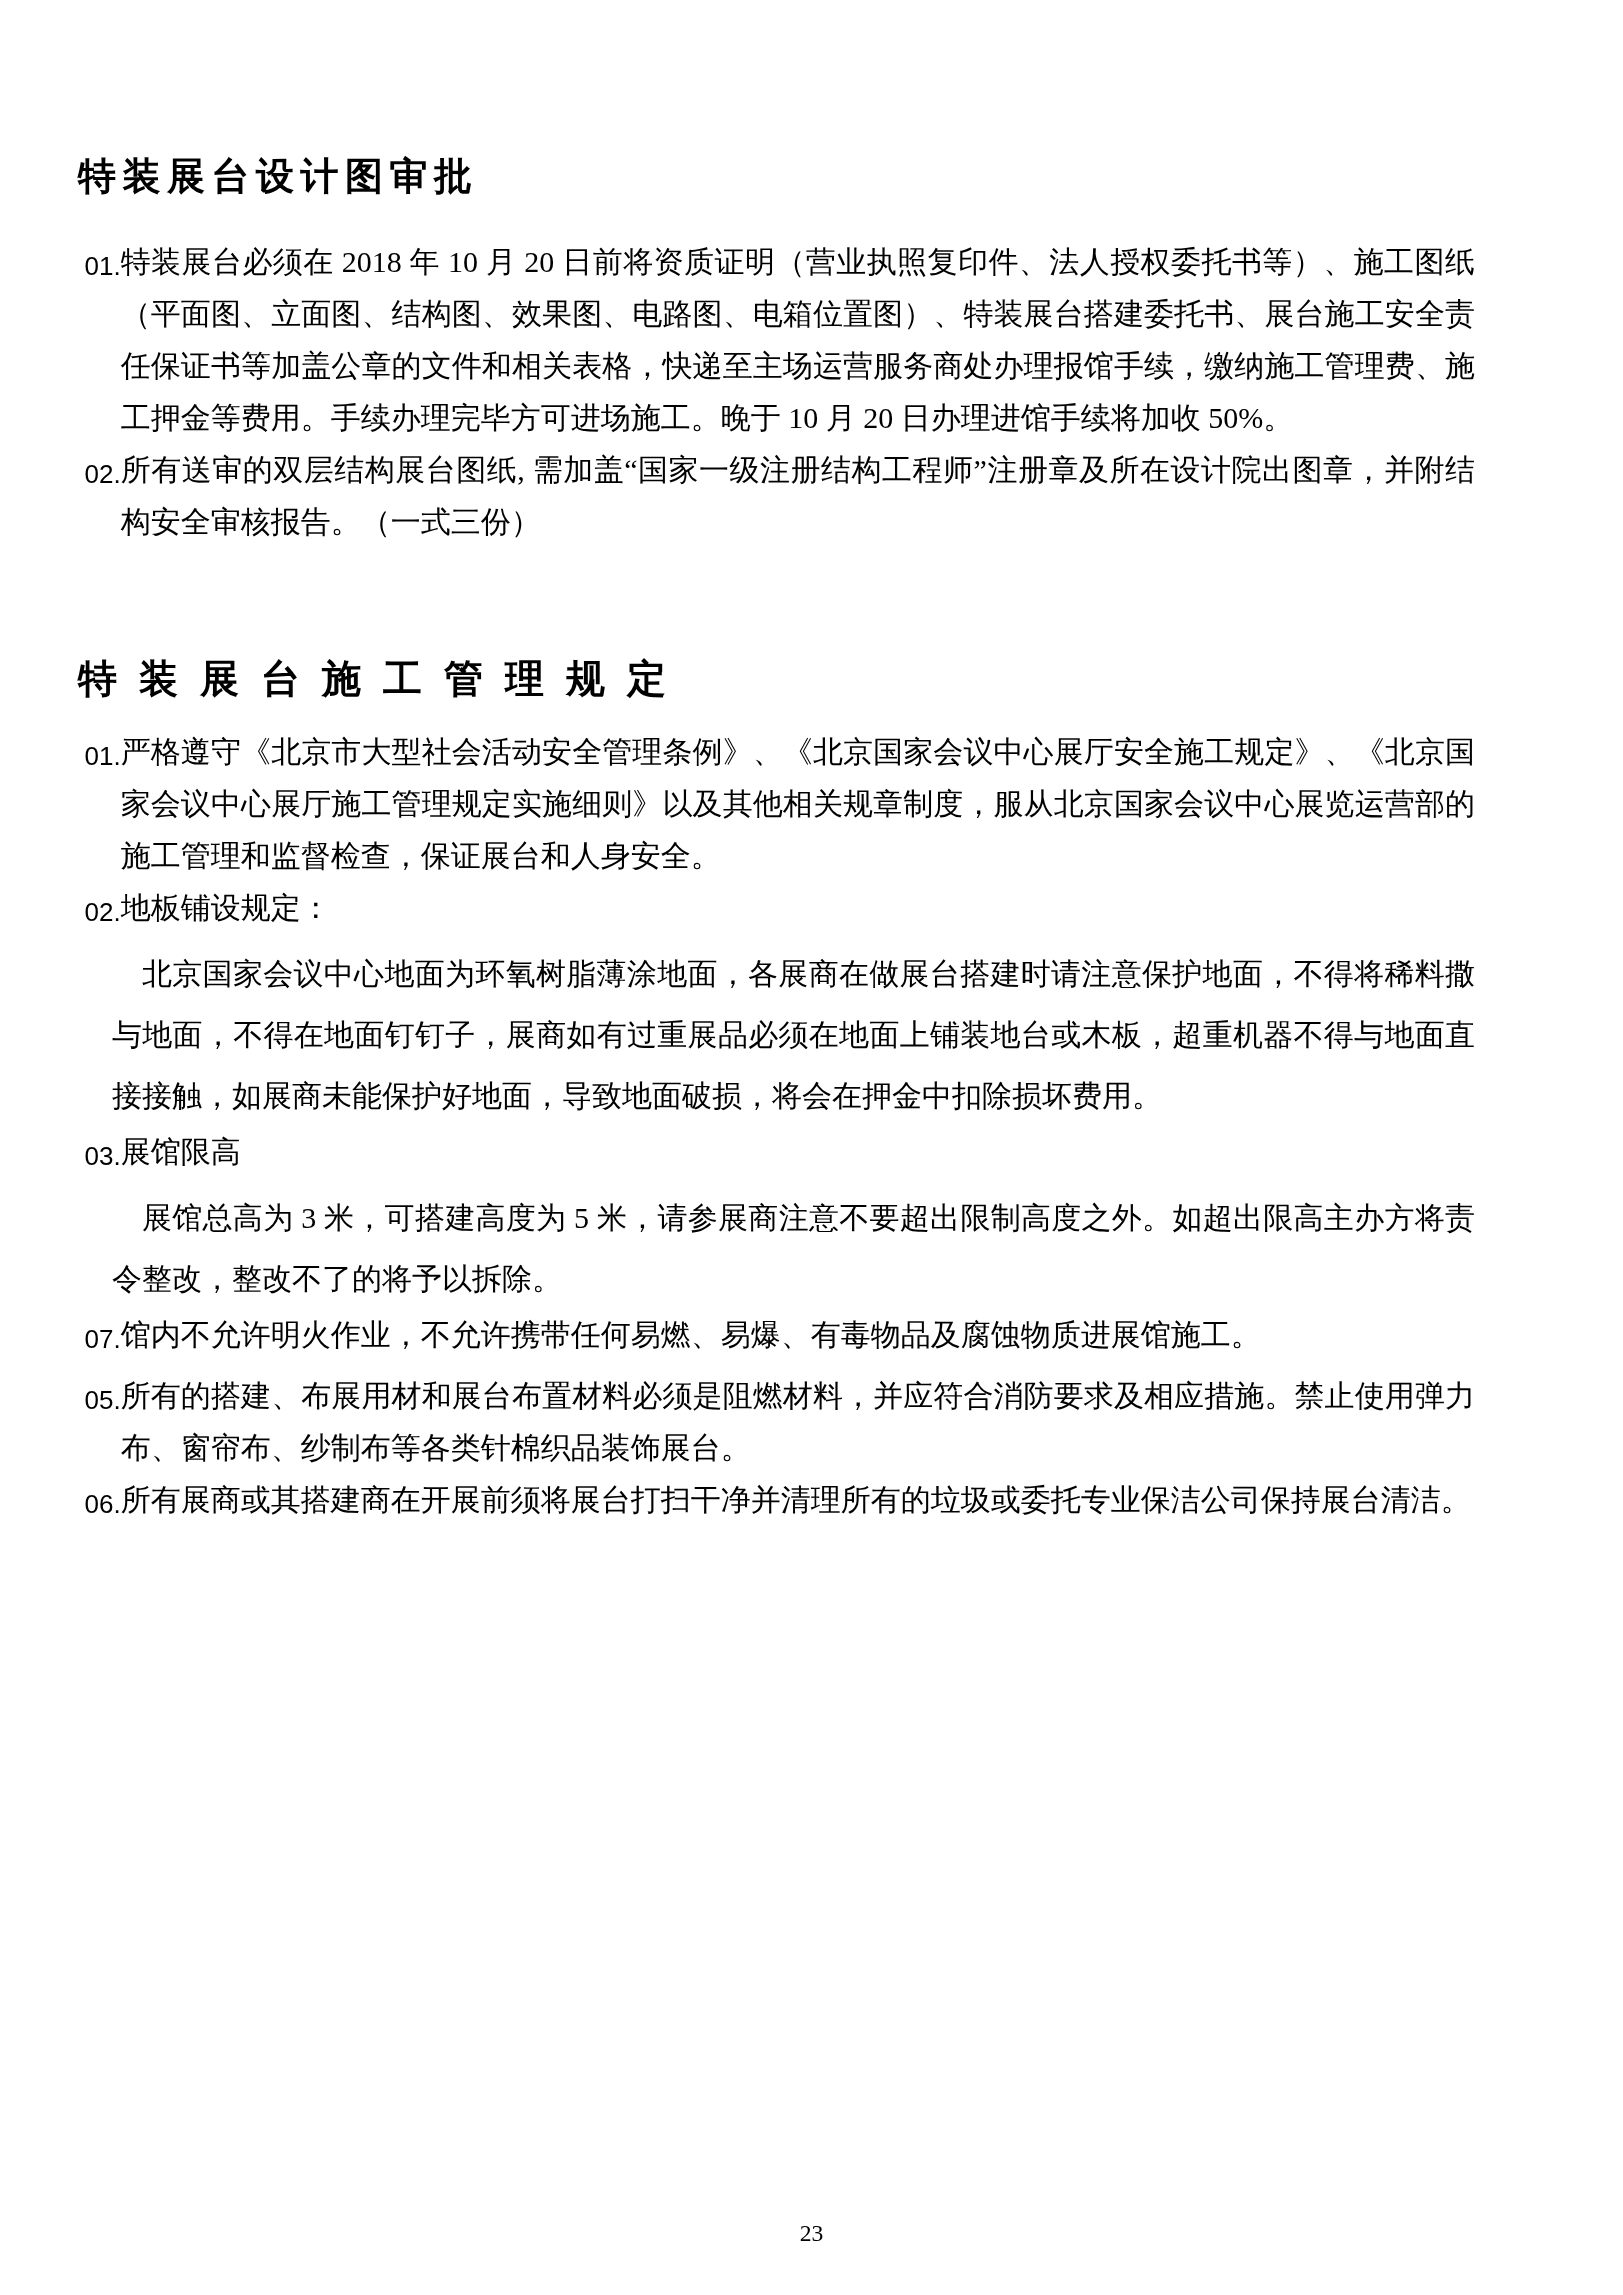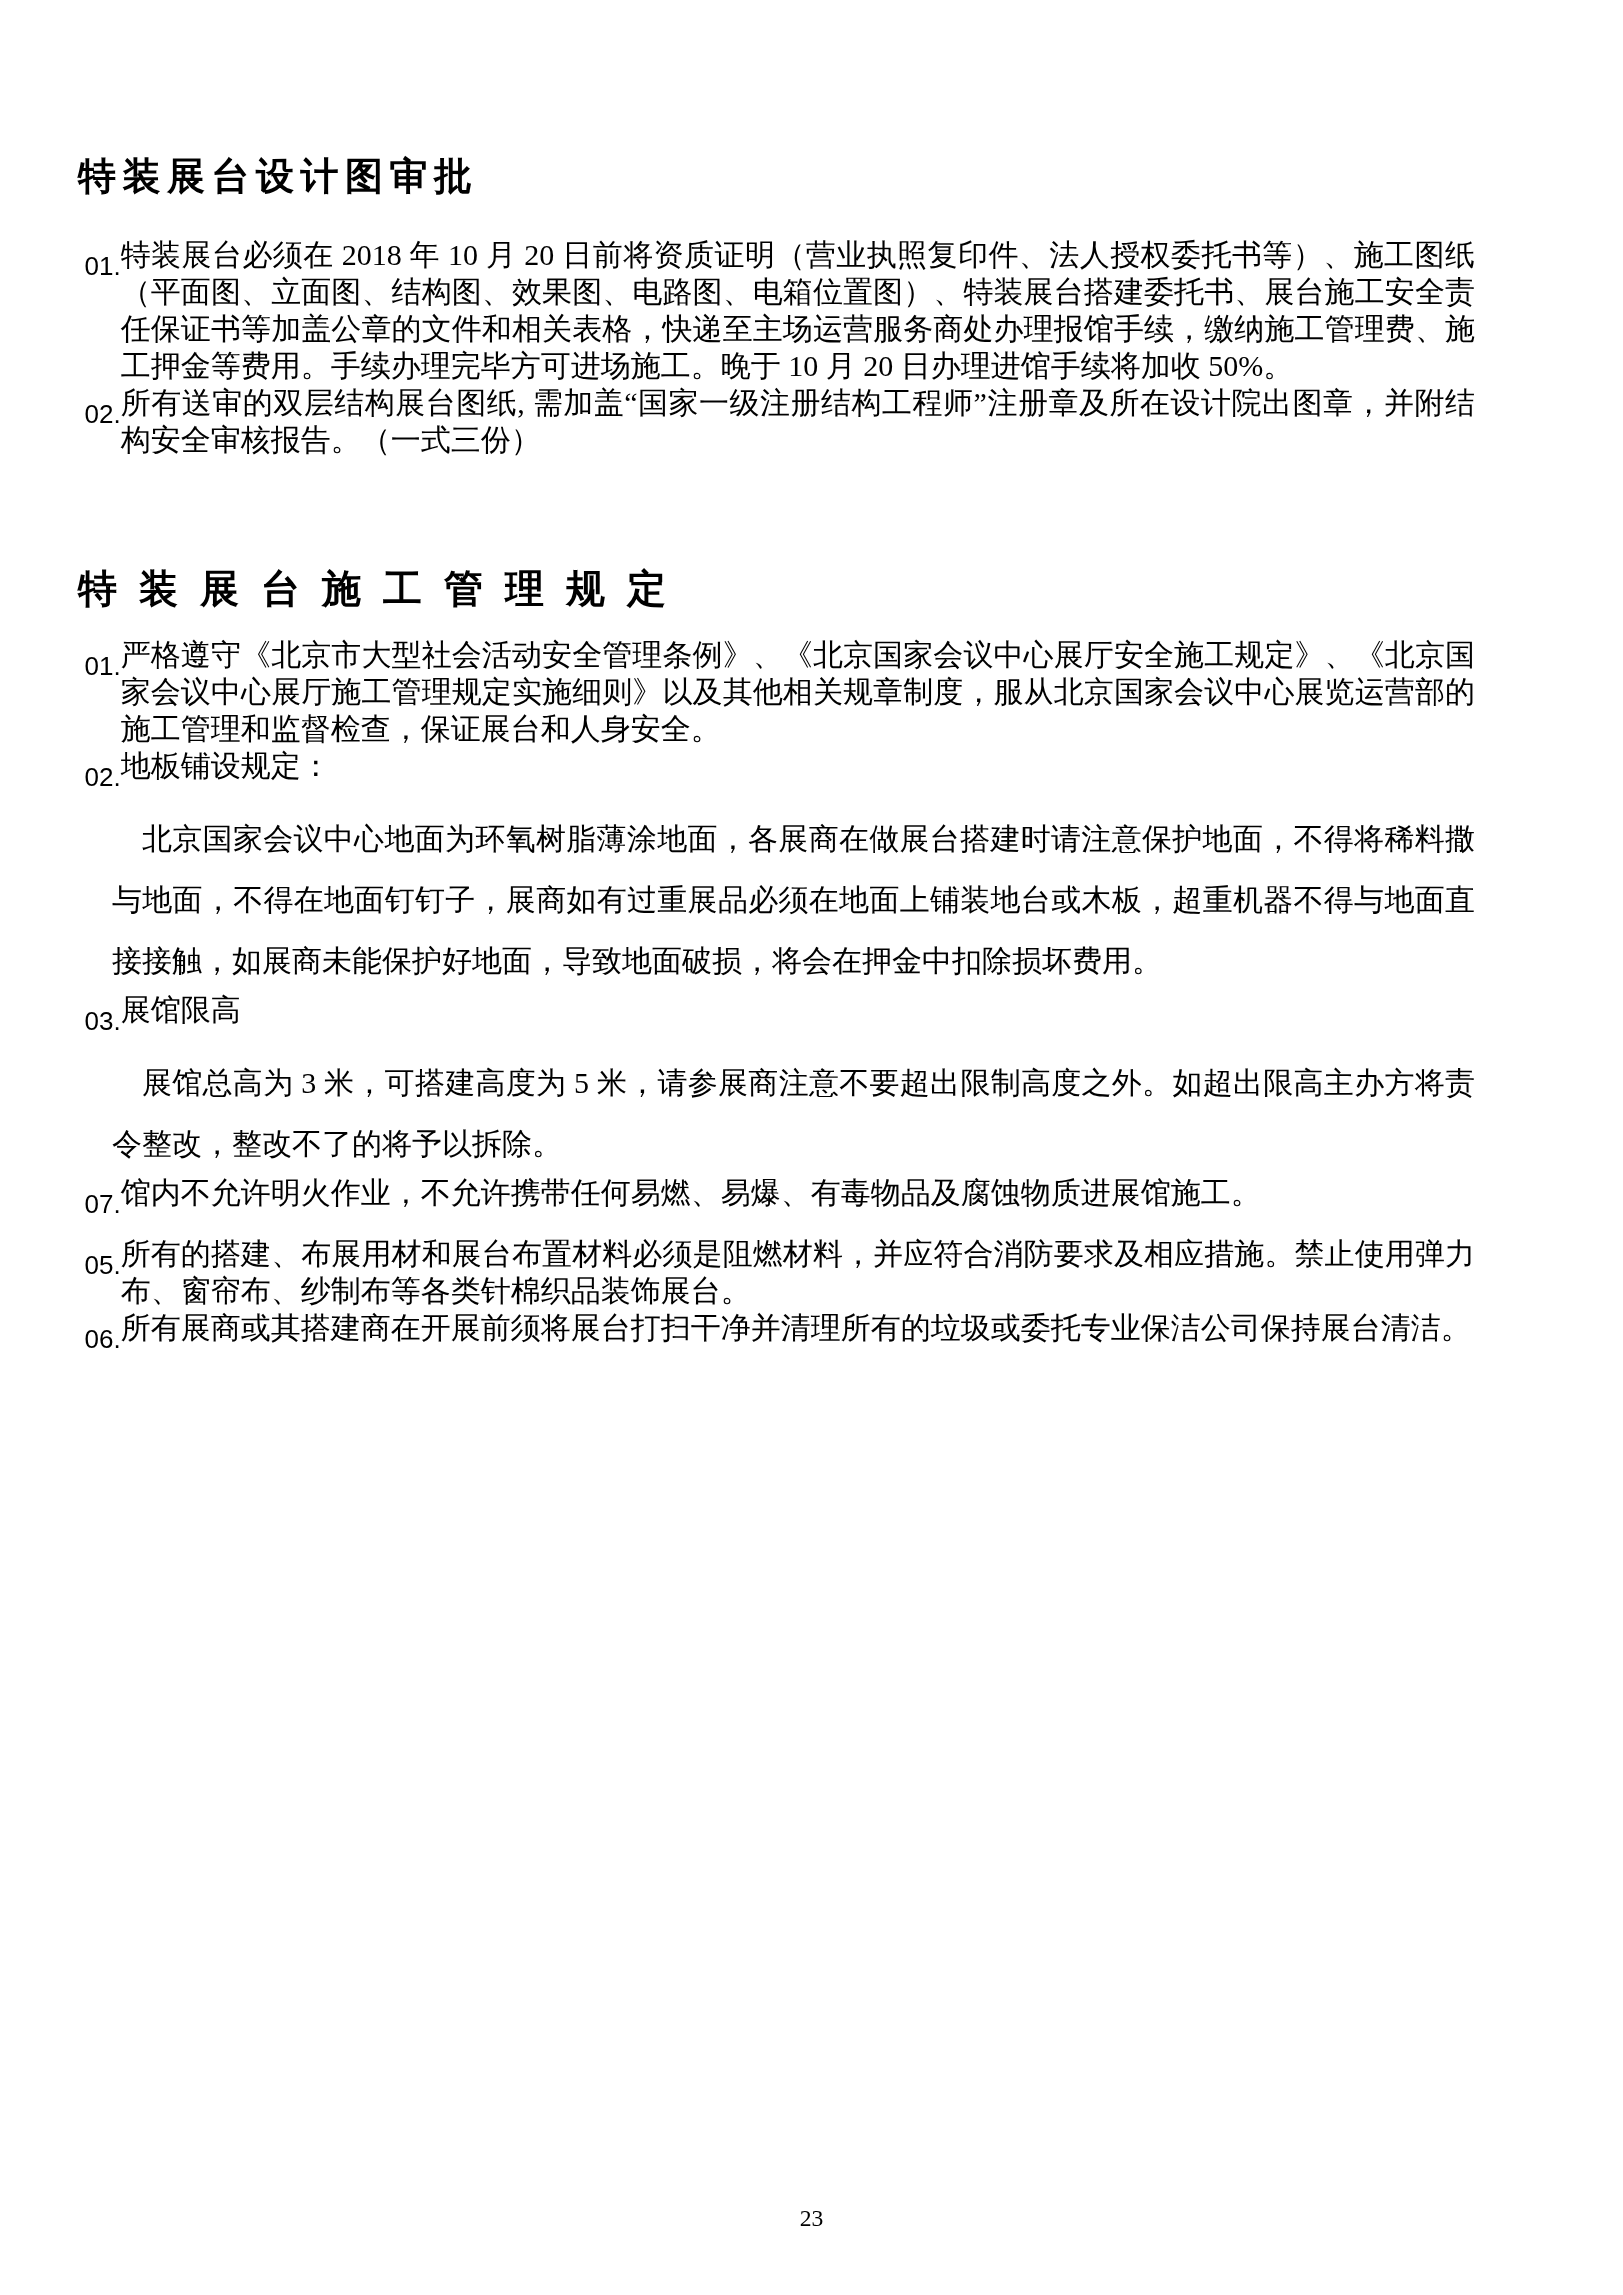--- a/index.html
+++ b/index.html
@@ -23,35 +23,35 @@
   .h-manage   { font-size: 39px; letter-spacing: 22px; margin: 110px 0 26px 0; }
 
   .li { display: flex; align-items: flex-start; }
   .num {
     flex: 0 0 41px; padding-left: 6.5px;
     font-family: "Liberation Sans", "DejaVu Sans", sans-serif;
     font-size: 26px; line-height: 61px; white-space: nowrap;
   }
   .txt {
     flex: 1; margin: 0;
-    font-size: 30px; line-height: 37px;
+    font-size: 30px; line-height: 52px;
     text-align: justify;
   }
   .sub {
     margin: 0 0 0 34px;
     font-size: 30px; line-height: 61px;
     text-align: justify; text-indent: 30px;
   }
   .decl {
     margin: 0; font-weight: bold;
     font-size: 30px; line-height: 62px;
     text-align: justify; text-indent: 34px;
   }
   .pageno {
-    position: absolute; bottom: 63px; left: 0; right: 0;
+    position: absolute; bottom: 48px; left: 0; right: 0;
     text-align: center; font-size: 23.6px;
     font-family: "Liberation Serif", "DejaVu Serif", serif;
   }
 </style>
 </head>
 <body>
 
 <div class="page">
 
   <section>

